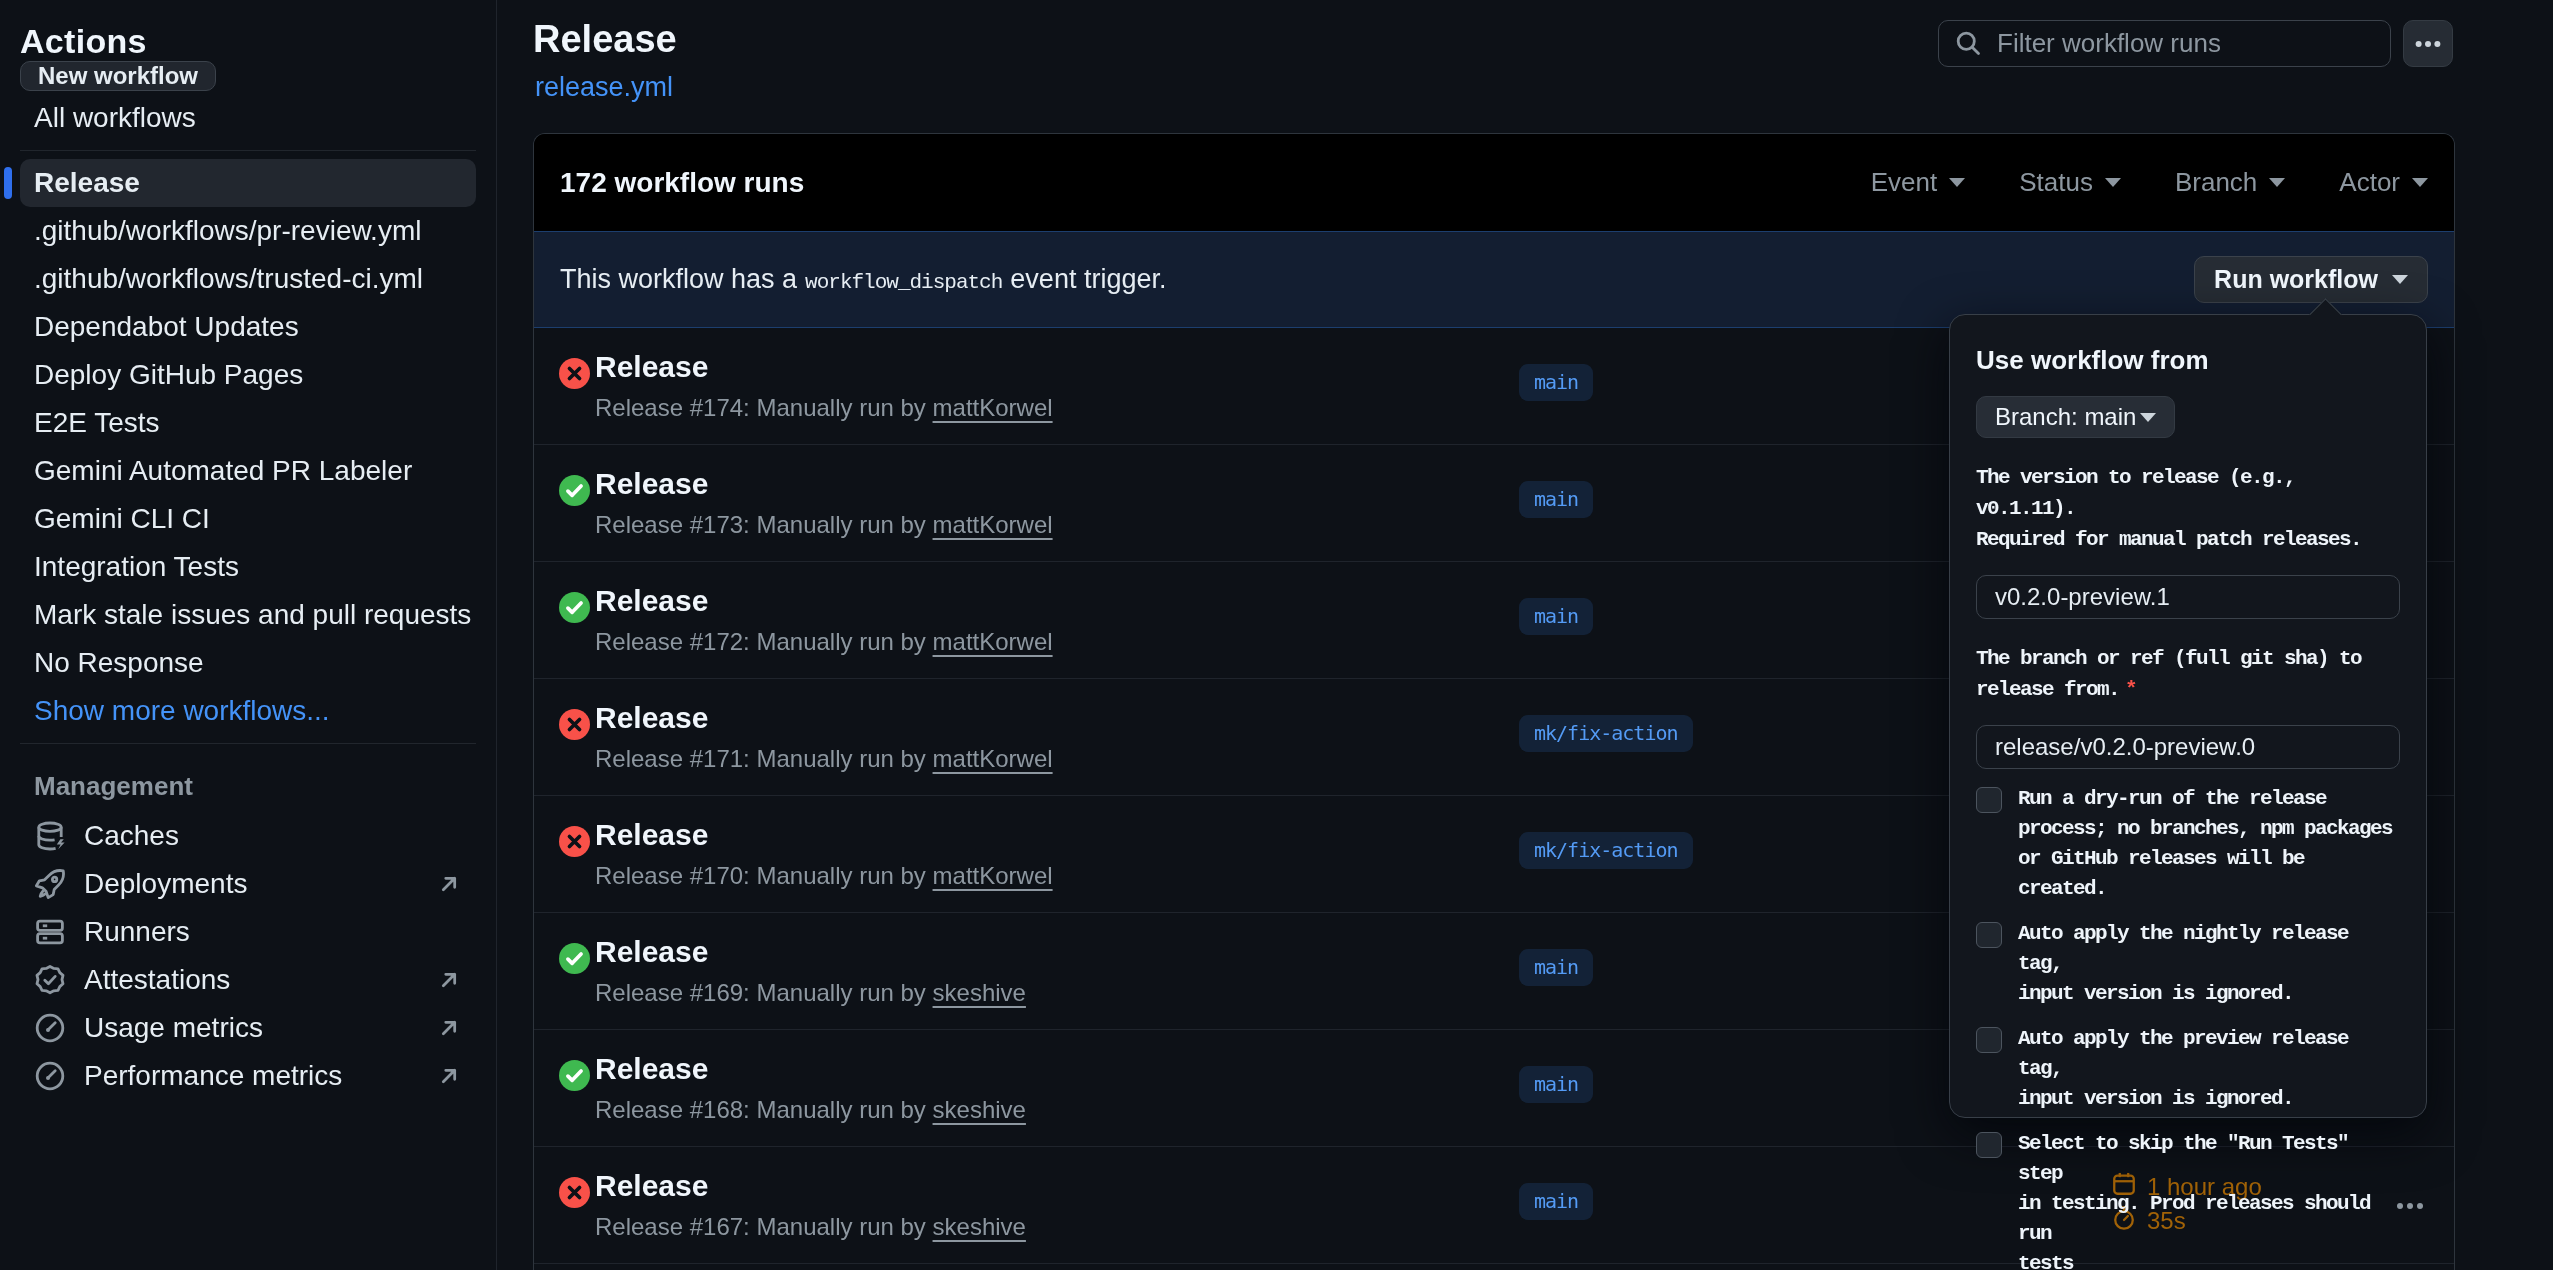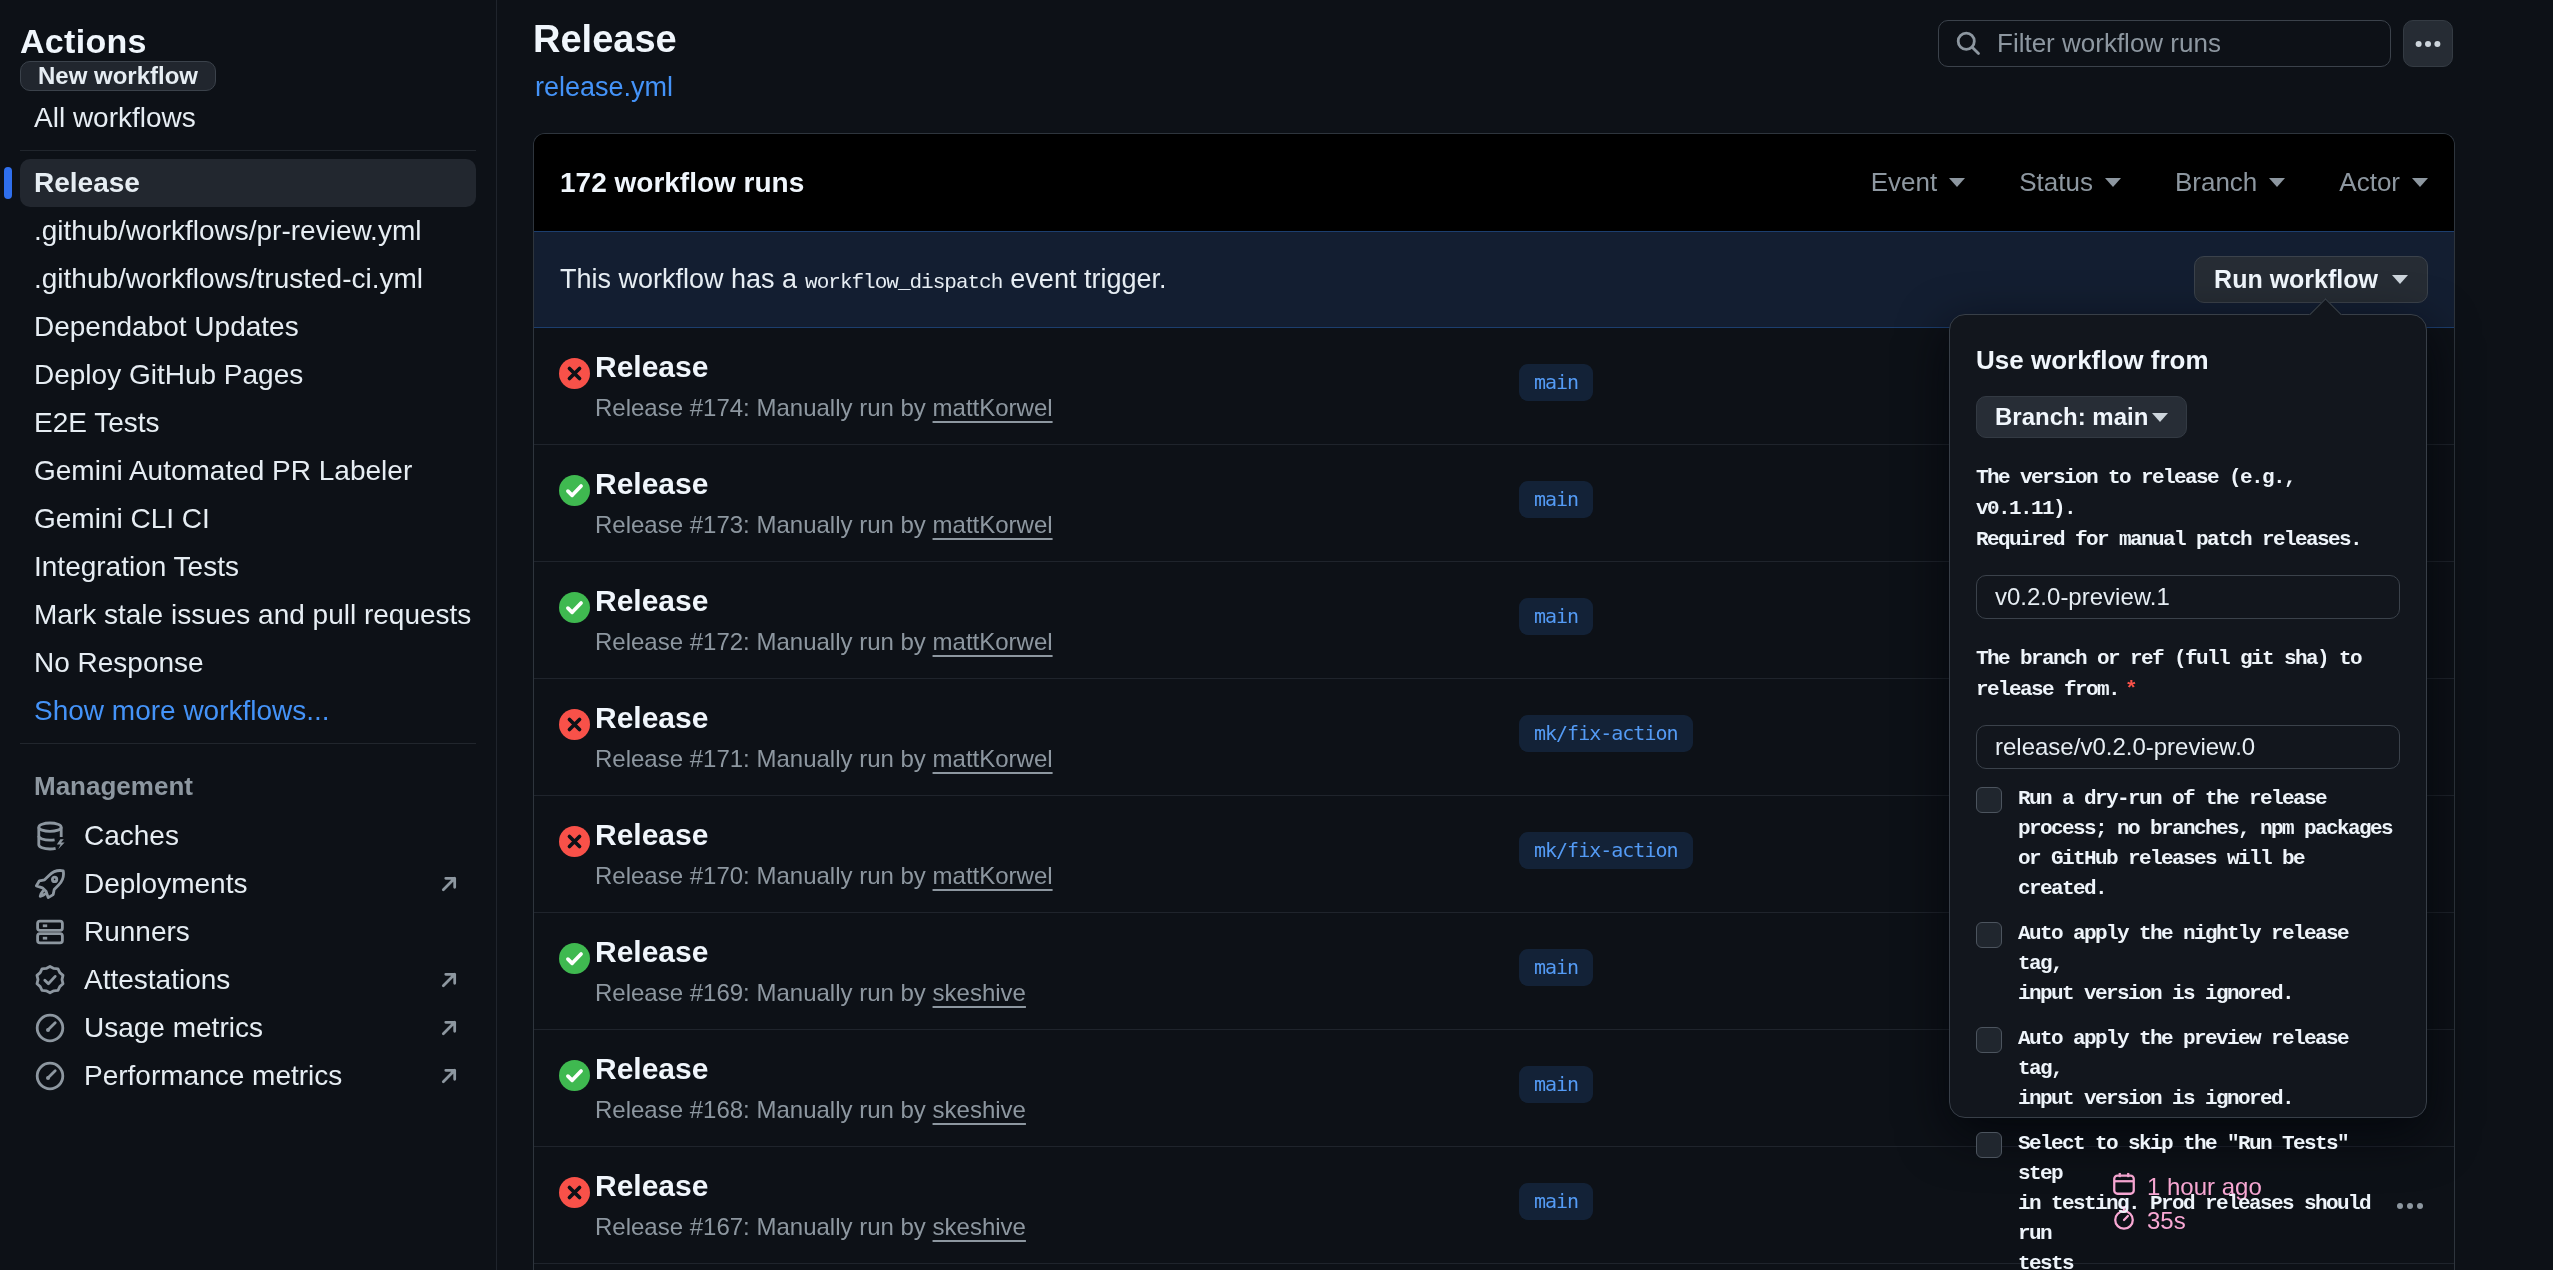--- a/index.html
+++ b/index.html
@@ -81,37 +81,37 @@
   .run-row .icon-success { display:none; }
   .run-row .icon-failure { display:none; }
   .run-row.success .icon-success { display:block; }
   .run-row.failure .icon-failure { display:block; }
   .run-title { position:absolute; left:61px; top:22px; font-size:30px; font-weight:bold; color:#f0f6fc; }
   .run-desc { position:absolute; left:61px; top:66px; font-size:24px; color:#8d97a0; }
   .run-actor { text-decoration:underline; text-underline-offset:5px; color:#8d97a0; cursor:pointer; }
   .run-branch { position:absolute; left:985px; top:36px; display:inline-block;
     font-family:"DejaVu Sans Mono","Liberation Mono",monospace; font-size:20px; letter-spacing:-1px;
     color:#549bf5; background:rgba(56,139,253,.14); padding:6px 15px 7px 15px; border-radius:9px; }
-  .run-meta { position:absolute; left:1577px; top:23px; font-size:24px; color:#f9a8d4; }
+  .run-meta { position:absolute; left:1577px; top:23px; font-size:24px; color:#a16207; }
   .meta-line { display:flex; align-items:center; gap:10px; height:34px; }
   .meta-line svg { width:26px; height:26px; }
   .run-kebab { position:absolute; right:28px; top:43px; width:32px; height:32px; color:#8d97a0; }
   .run-kebab svg { width:32px; height:32px; }
 
   
   .popover { position:absolute; left:1949px; top:314px; width:478px; height:804px;
     background:#12161d; border:1px solid #383f48; border-radius:16px;
     box-shadow:0 16px 50px rgba(1,4,9,.75); padding:30px 26px 0 26px; z-index:10; }
   .popover::before { content:""; position:absolute; top:-12px; left:364px; width:22px; height:22px;
     background:#12161d; border-left:1px solid #383f48; border-top:1px solid #383f48;
     transform:rotate(45deg); }
   .pop-title { font-size:26px; font-weight:bold; color:#f0f6fc; }
   .branch-btn { margin-top:20px; height:42px; padding:0 18px; display:inline-flex; align-items:center; gap:4px;
     background:#272d36; border:1px solid #333a43; border-radius:10px;
-    color:#f0f6fc; font-size:24px; font-weight:bold; cursor:pointer; }
+    color:#f0f6fc; font-size:24px; font-weight:normal; cursor:pointer; }
   .branch-btn .caret { border-top-color:#cdd5dc; }
   .pop-label { margin-top:24px; font-weight:bold; font-size:21px; letter-spacing:-1.6px;
     line-height:31px; color:#eef4fa; }
   .req-star { color:var(--c-danger,#f85149); padding-left:6px; letter-spacing:0; }
   .pop-input { display:block; margin-top:20px; width:100%; height:44px;
     background:transparent; border:1px solid #3b424b; border-radius:10px;
     color:#e6edf3; font-size:24px; padding:0 18px; outline:none;
     font-family:"Liberation Sans","DejaVu Sans",sans-serif; }
   .chk { display:flex; margin-top:15px; }
   .chk-box { flex:0 0 auto; width:26px; height:26px; margin:3px 16px 0 0; border-radius:6px;

